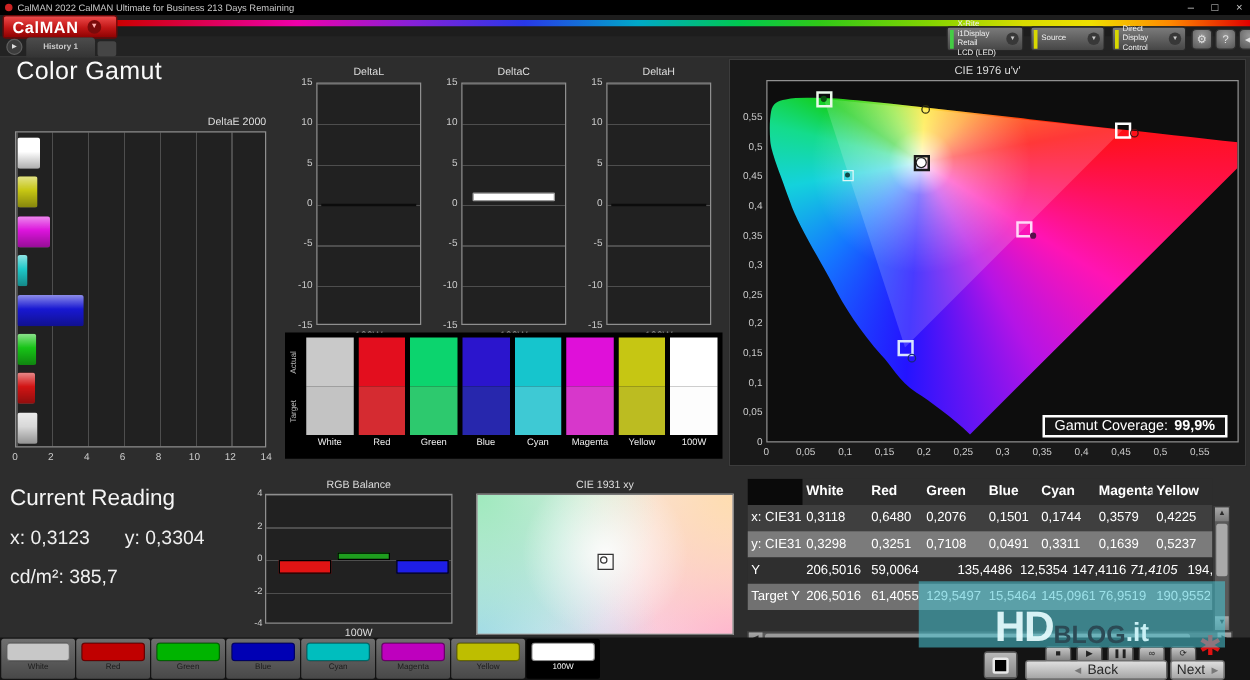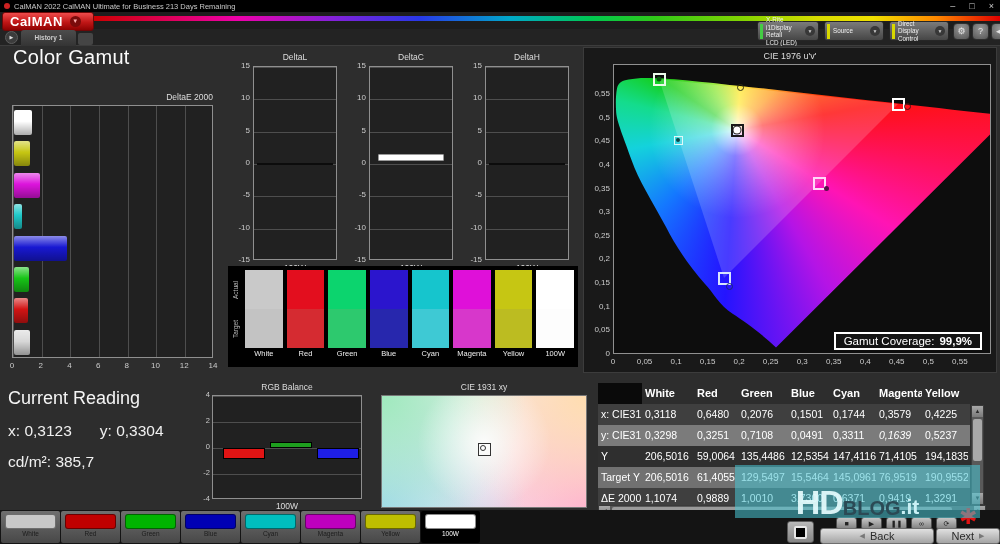--- a/index.html
+++ b/index.html
@@ -130,21 +130,21 @@
 .ftab.sel{background:#000}
 .ftab.sel .lab{color:#fff}
 .minis{position:absolute;left:836px;top:7px;display:flex;gap:4px;z-index:45}
 .mini{width:21px;height:13px;border-radius:3px;background:linear-gradient(#c6c6c6,#7e7e7e);border:1px solid #4f4f4f;color:#222;font-size:7px;line-height:11px;text-align:center;cursor:pointer}
 .alert{position:absolute;left:959px;top:-6px;font-size:22px;color:#e01212;z-index:46}
 .sqbtn{position:absolute;left:787px;top:11px;width:27px;height:22px;border-radius:3px;background:linear-gradient(#b8b8b8,#868686);border:1px solid #5a5a5a;display:flex;align-items:center;justify-content:center;cursor:pointer;z-index:45}
 .sqbtn .s{width:13px;height:13px;background:#000;border:2px solid #e8e8e8;border-radius:2px}
 .navbtn{position:absolute;top:18px;height:16px;border-radius:3px;background:linear-gradient(#e0e0e0,#a4a4a4);border:1px solid #6f6f6f;display:flex;align-items:center;justify-content:center;gap:5px;font-size:11px;color:#2a2a2a;cursor:pointer;z-index:45}
 .navbtn .ch{font-size:7px;color:#787878}
 .back{left:820px;width:114px}
-.next{left:936px;width:64px}
+.next{left:936px;width:44px}
 </style>
 </head>
 <body>
 
 <div id="stage">
 
   <div class="titlebar">
     <span class="app-ico"></span>
     <span class="t">CalMAN 2022 CalMAN Ultimate for Business 213 Days Remaining</span>
     <span class="wctrl">
@@ -427,53 +427,43 @@
         <span class="tcell" style="width: 46px;">0,3579</span>
         <span class="tcell" style="width: 46px;">0,4225</span>
       </div>
       <div class="trow" style="background: rgb(123, 123, 123);">
         <span class="tcell" style="width: 44px;">y: CIE31</span>
         <span class="tcell" style="width: 52px;">0,3298</span>
         <span class="tcell" style="width: 44px;">0,3251</span>
         <span class="tcell" style="width: 50px;">0,7108</span>
         <span class="tcell" style="width: 42px;">0,0491</span>
         <span class="tcell" style="width: 46px;">0,3311</span>
-        <span class="tcell" style="width: 46px; font-style: italic;">0,1639</span>
+        <span class="tcell" style="width: 46px;">0,1639</span>
         <span class="tcell" style="width: 46px;">0,5237</span>
       </div>
       <div class="trow" style="background: rgb(47, 47, 47);">
         <span class="tcell" style="width: 44px;">Y</span>
         <span class="tcell" style="width: 52px;">206,5016</span>
         <span class="tcell" style="width: 44px;">59,0064</span>
-        <span class="tcell" style="width: 50px;">135,4486</span>
+        <span class="tcell" style="width: 50px; margin-left: 25px;">135,4486</span>
         <span class="tcell" style="width: 42px;">12,5354</span>
         <span class="tcell" style="width: 46px;">147,4116</span>
-        <span class="tcell" style="width: 46px;">71,4105</span>
+        <span class="tcell" style="width: 46px; font-style: italic;">71,4105</span>
         <span class="tcell" style="width: 46px;">194,1835</span>
       </div>
       <div class="trow" style="background: rgb(113, 113, 113);">
         <span class="tcell" style="width: 44px;">Target Y</span>
         <span class="tcell" style="width: 52px;">206,5016</span>
         <span class="tcell" style="width: 44px;">61,4055</span>
         <span class="tcell" style="width: 50px;">129,5497</span>
         <span class="tcell" style="width: 42px;">15,5464</span>
         <span class="tcell" style="width: 46px;">145,0961</span>
         <span class="tcell" style="width: 46px;">76,9519</span>
         <span class="tcell" style="width: 46px;">190,9552</span>
       </div>
-      <div class="trow" style="background: rgb(63, 63, 63);">
-        <span class="tcell" style="width: 44px;">ΔE 2000</span>
-        <span class="tcell" style="width: 52px;">1,1074</span>
-        <span class="tcell" style="width: 44px;">0,9889</span>
-        <span class="tcell" style="width: 50px;">1,0010</span>
-        <span class="tcell" style="width: 42px;">3,7300</span>
-        <span class="tcell" style="width: 46px;">0,6371</span>
-        <span class="tcell" style="width: 46px;">0,9419</span>
-        <span class="tcell" style="width: 46px;">1,3291</span>
-      </div>
     </div>
   <div class="vscroll">
     <span class="a" style="top:0">▲</span>
     <span class="thumb"></span>
     <span class="a" style="bottom:0">▼</span>
   </div>
   <div class="hscroll">
     <span class="a" style="left:0">◀</span>
     <span class="thumb"></span>
     <span class="a" style="right:0">▶</span>

